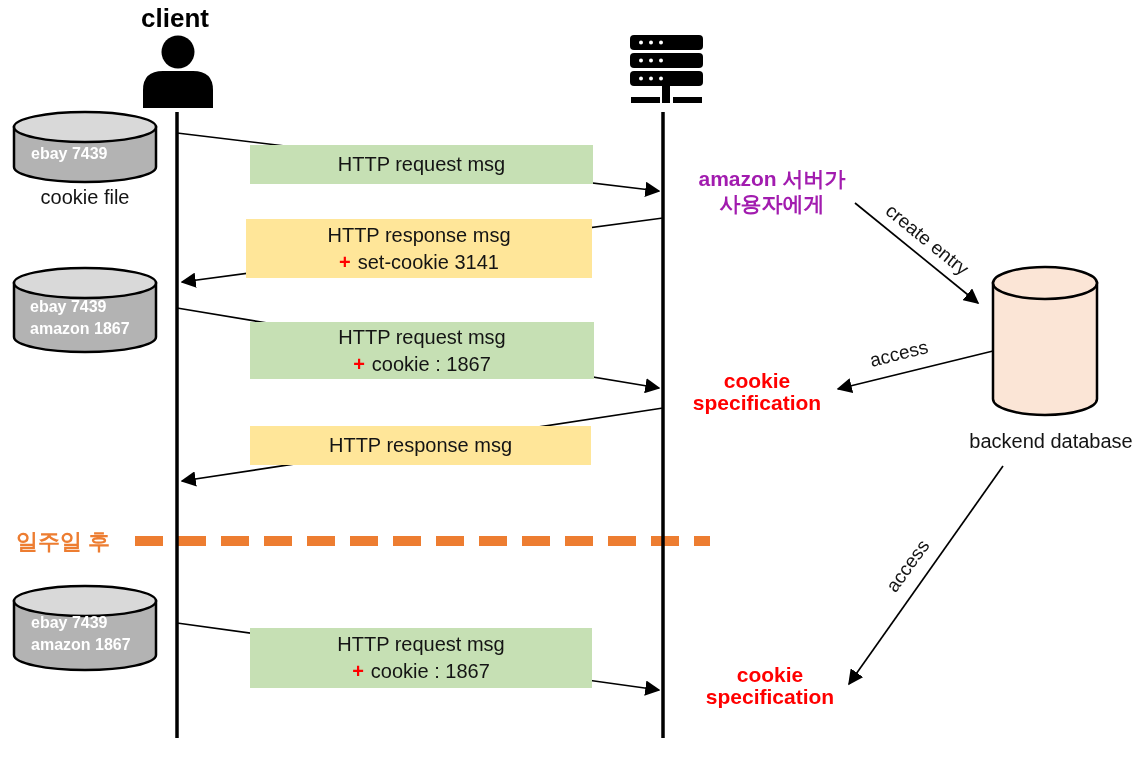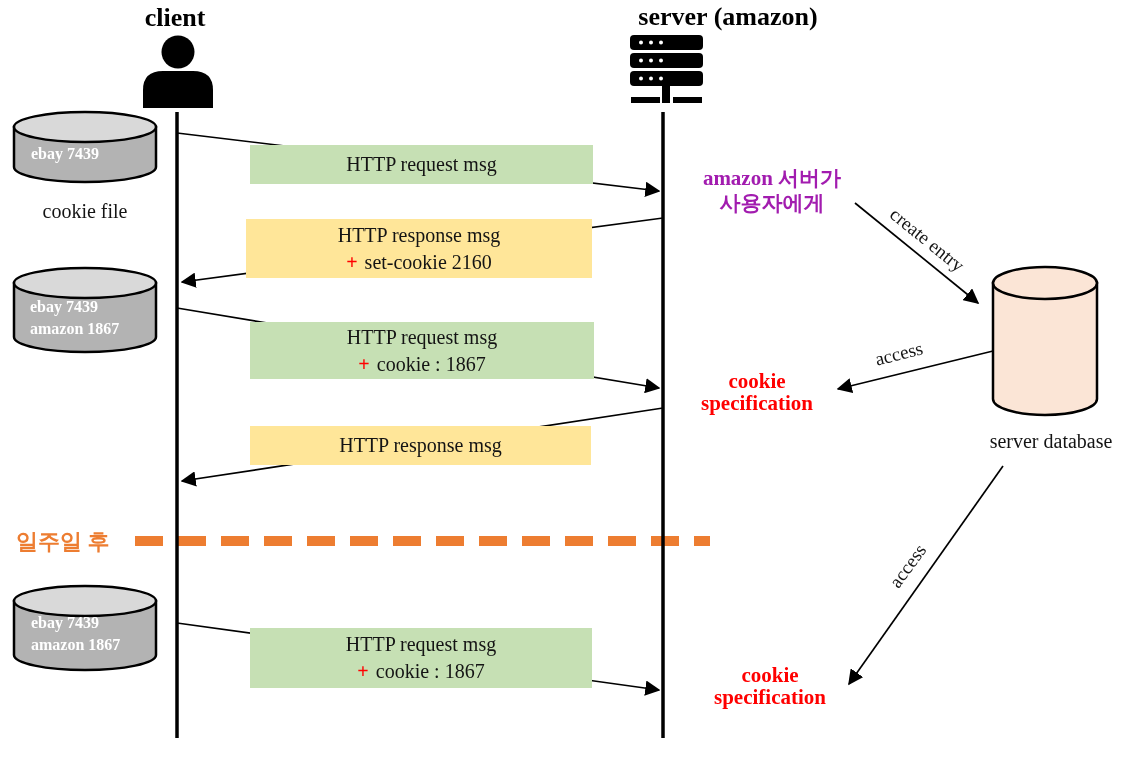--- a/index.html
+++ b/index.html
@@ -1,20 +1,20 @@
 <!DOCTYPE html>
 <html><head>
 <meta charset="utf-8">
 <style>
   html,body{margin:0;padding:0;background:#ffffff;}
   .canvas{
     position:relative;
     width:1146px;height:752px;
     background:#ffffff;
-    font-family:Liberation Serif, serif;
+    font-family:Liberation Sans, sans-serif;
     overflow:hidden;
   }
   .layer{position:absolute;left:0;top:0;}
   .lane-title{
     position:absolute;
     font-size:26px;font-weight:bold;color:#000;
     transform:translateX(-50%);
     white-space:nowrap;
   }
   .msg-box{
@@ -121,42 +121,41 @@
           <circle cx="661" cy="78.5" r="2"></circle>
       </g>
       <rect x="662" y="86" width="8" height="11"></rect>
       <rect x="631" y="97" width="29" height="6"></rect>
       <rect x="662" y="97" width="8" height="6"></rect>
       <rect x="673" y="97" width="29" height="6"></rect>
     </g>
   </svg>
 
   <div class="lane-title" style="left:175px;top:3px;">client</div>
-  <div class="lane-title" style="left:728px;top:2px;">server (amazon)</div>
 
   <div class="cyl-label" style="left:31px;top:143px;">ebay 7439</div>
-  <div class="caption" style="left:85px;top:200px;">cookie file</div>
+  <div class="caption" style="left:85px;top:186px;">cookie file</div>
 
   <div class="cyl-label" style="left:30px;top:296px;">ebay 7439</div>
   <div class="cyl-label" style="left:30px;top:318px;">amazon 1867</div>
 
   <div class="cyl-label" style="left:31px;top:612px;">ebay 7439</div>
   <div class="cyl-label" style="left:31px;top:634px;">amazon 1867</div>
 
-  <div class="caption" style="left:1051px;top:430px;">server database</div>
+  <div class="caption" style="left:1051px;top:430px;">backend database</div>
 
   <div class="msg-box msg-green" style="left:250px;top:145px;width:343px;height:39px;">
     <div class="msg-row">HTTP request msg</div>
   </div>
 
   <div class="msg-box msg-yellow" style="left:246px;top:219px;width:346px;height:59px;">
     <div class="msg-row">HTTP response msg</div>
     <div class="msg-row">
       <span class="plus">+</span>
-      <span>set-cookie 2160</span>
+      <span>set-cookie 3141</span>
     </div>
   </div>
 
   <div class="msg-box msg-green" style="left:250px;top:322px;width:344px;height:57px;">
     <div class="msg-row">HTTP request msg</div>
     <div class="msg-row">
       <span class="plus">+</span>
       <span>cookie : 1867</span>
     </div>
   </div>

